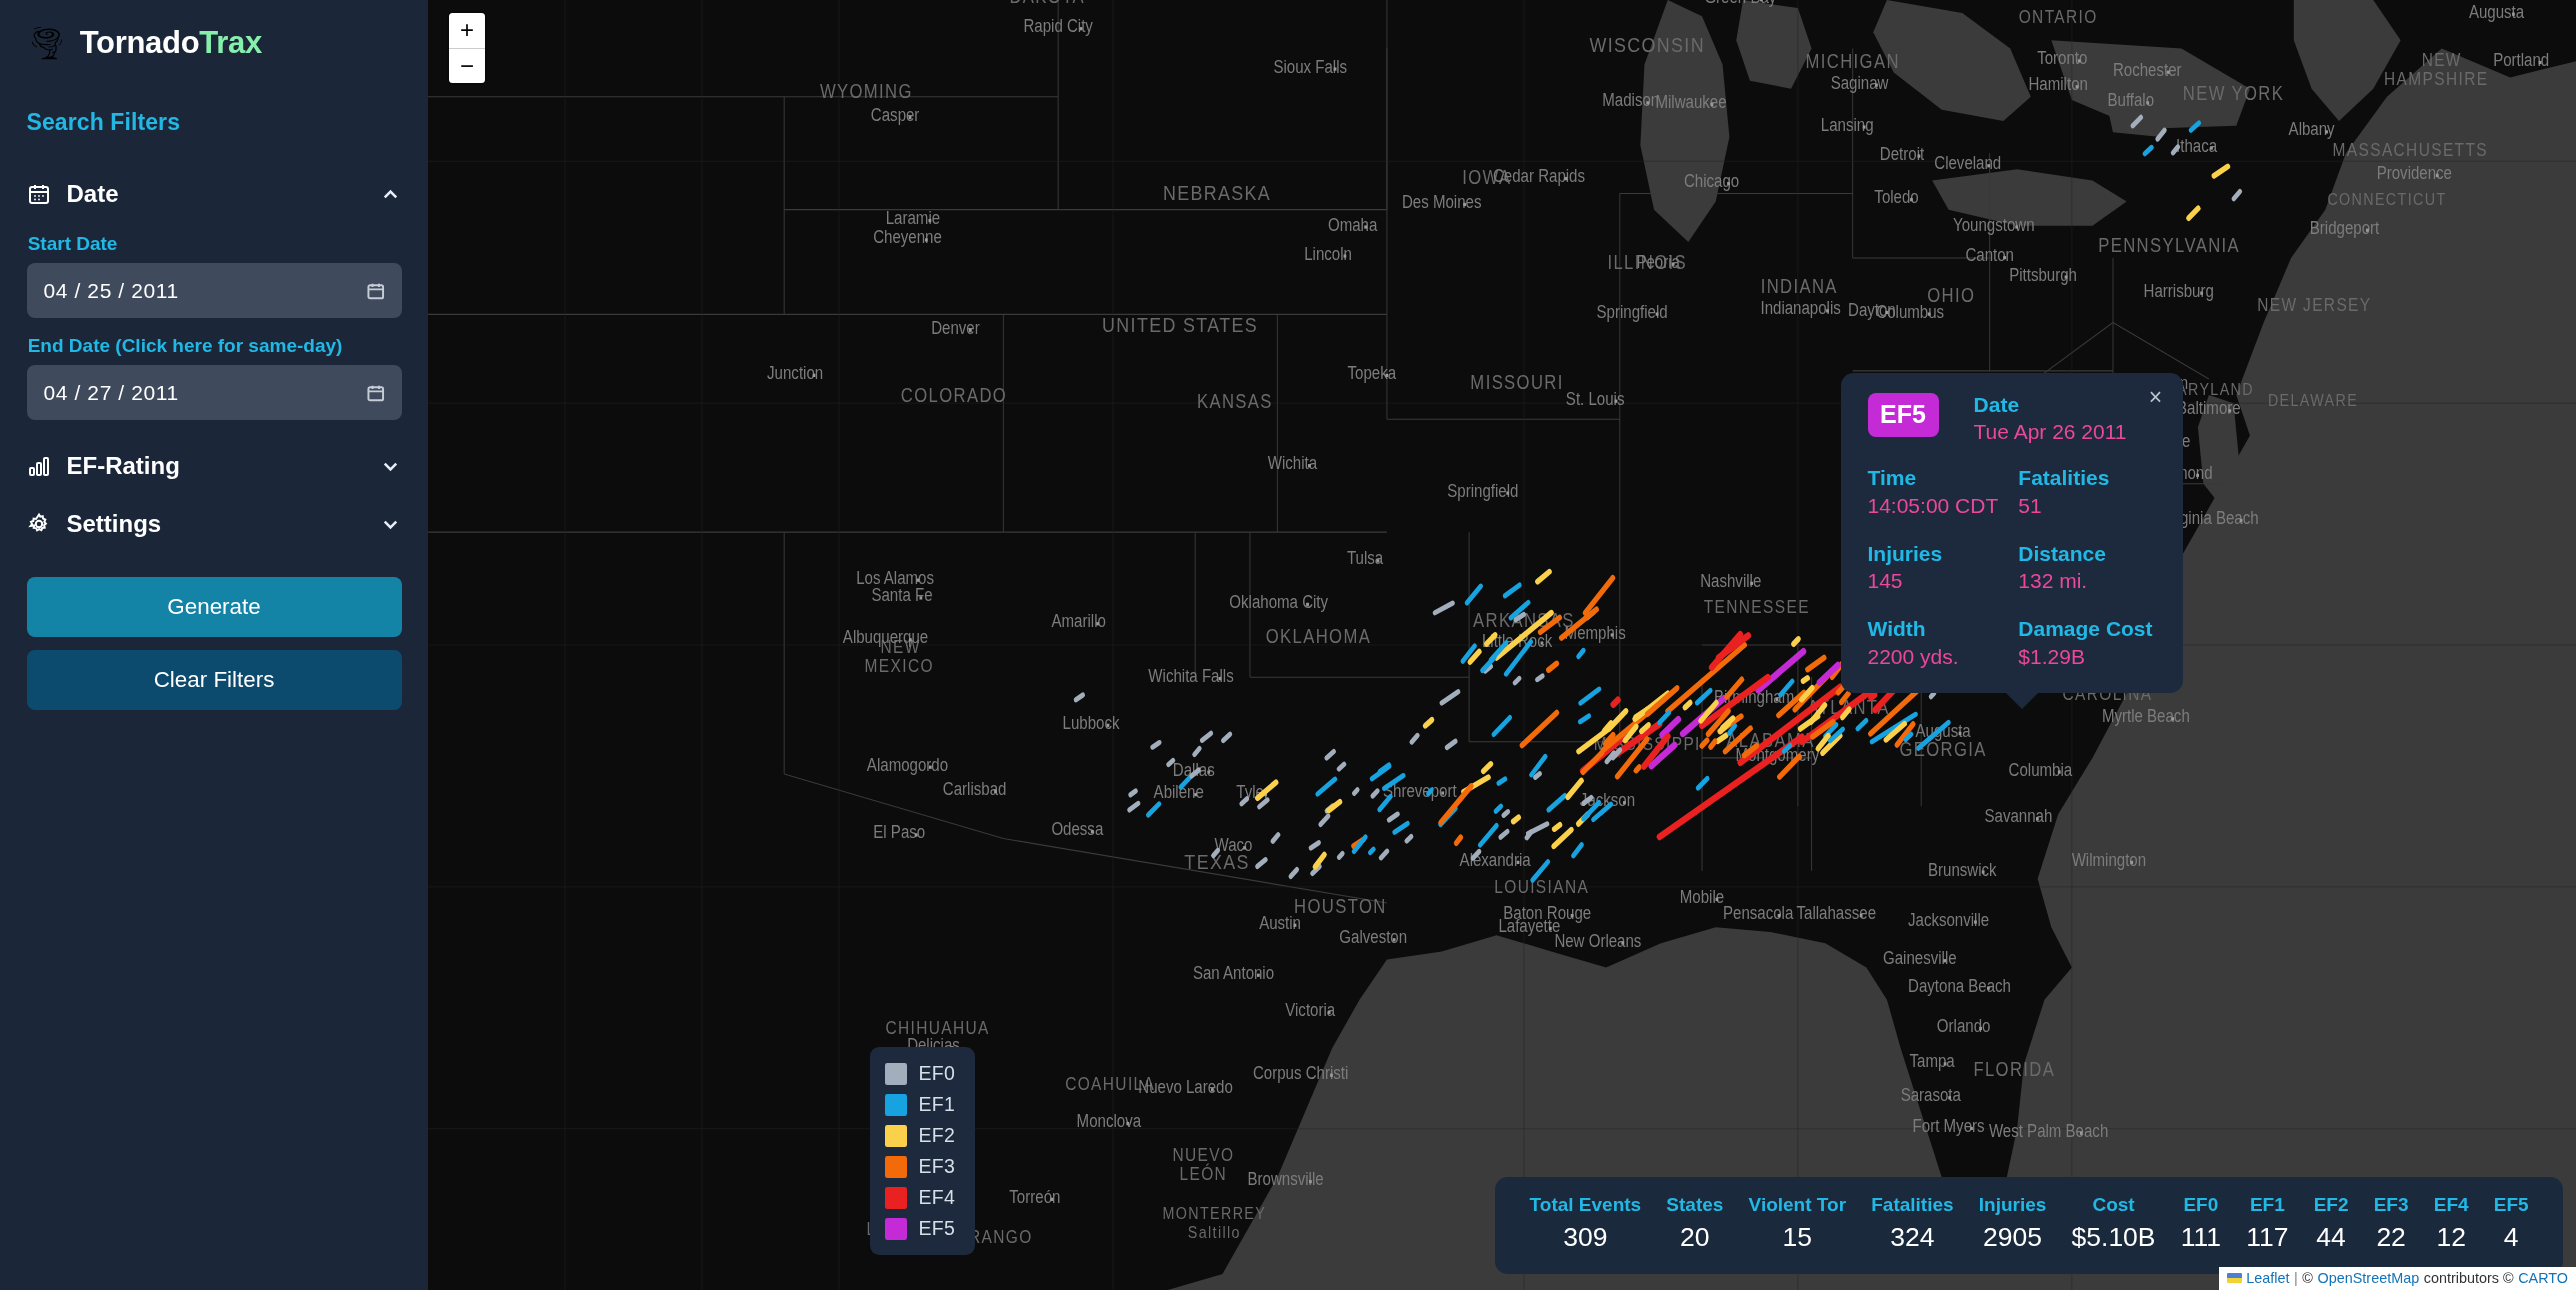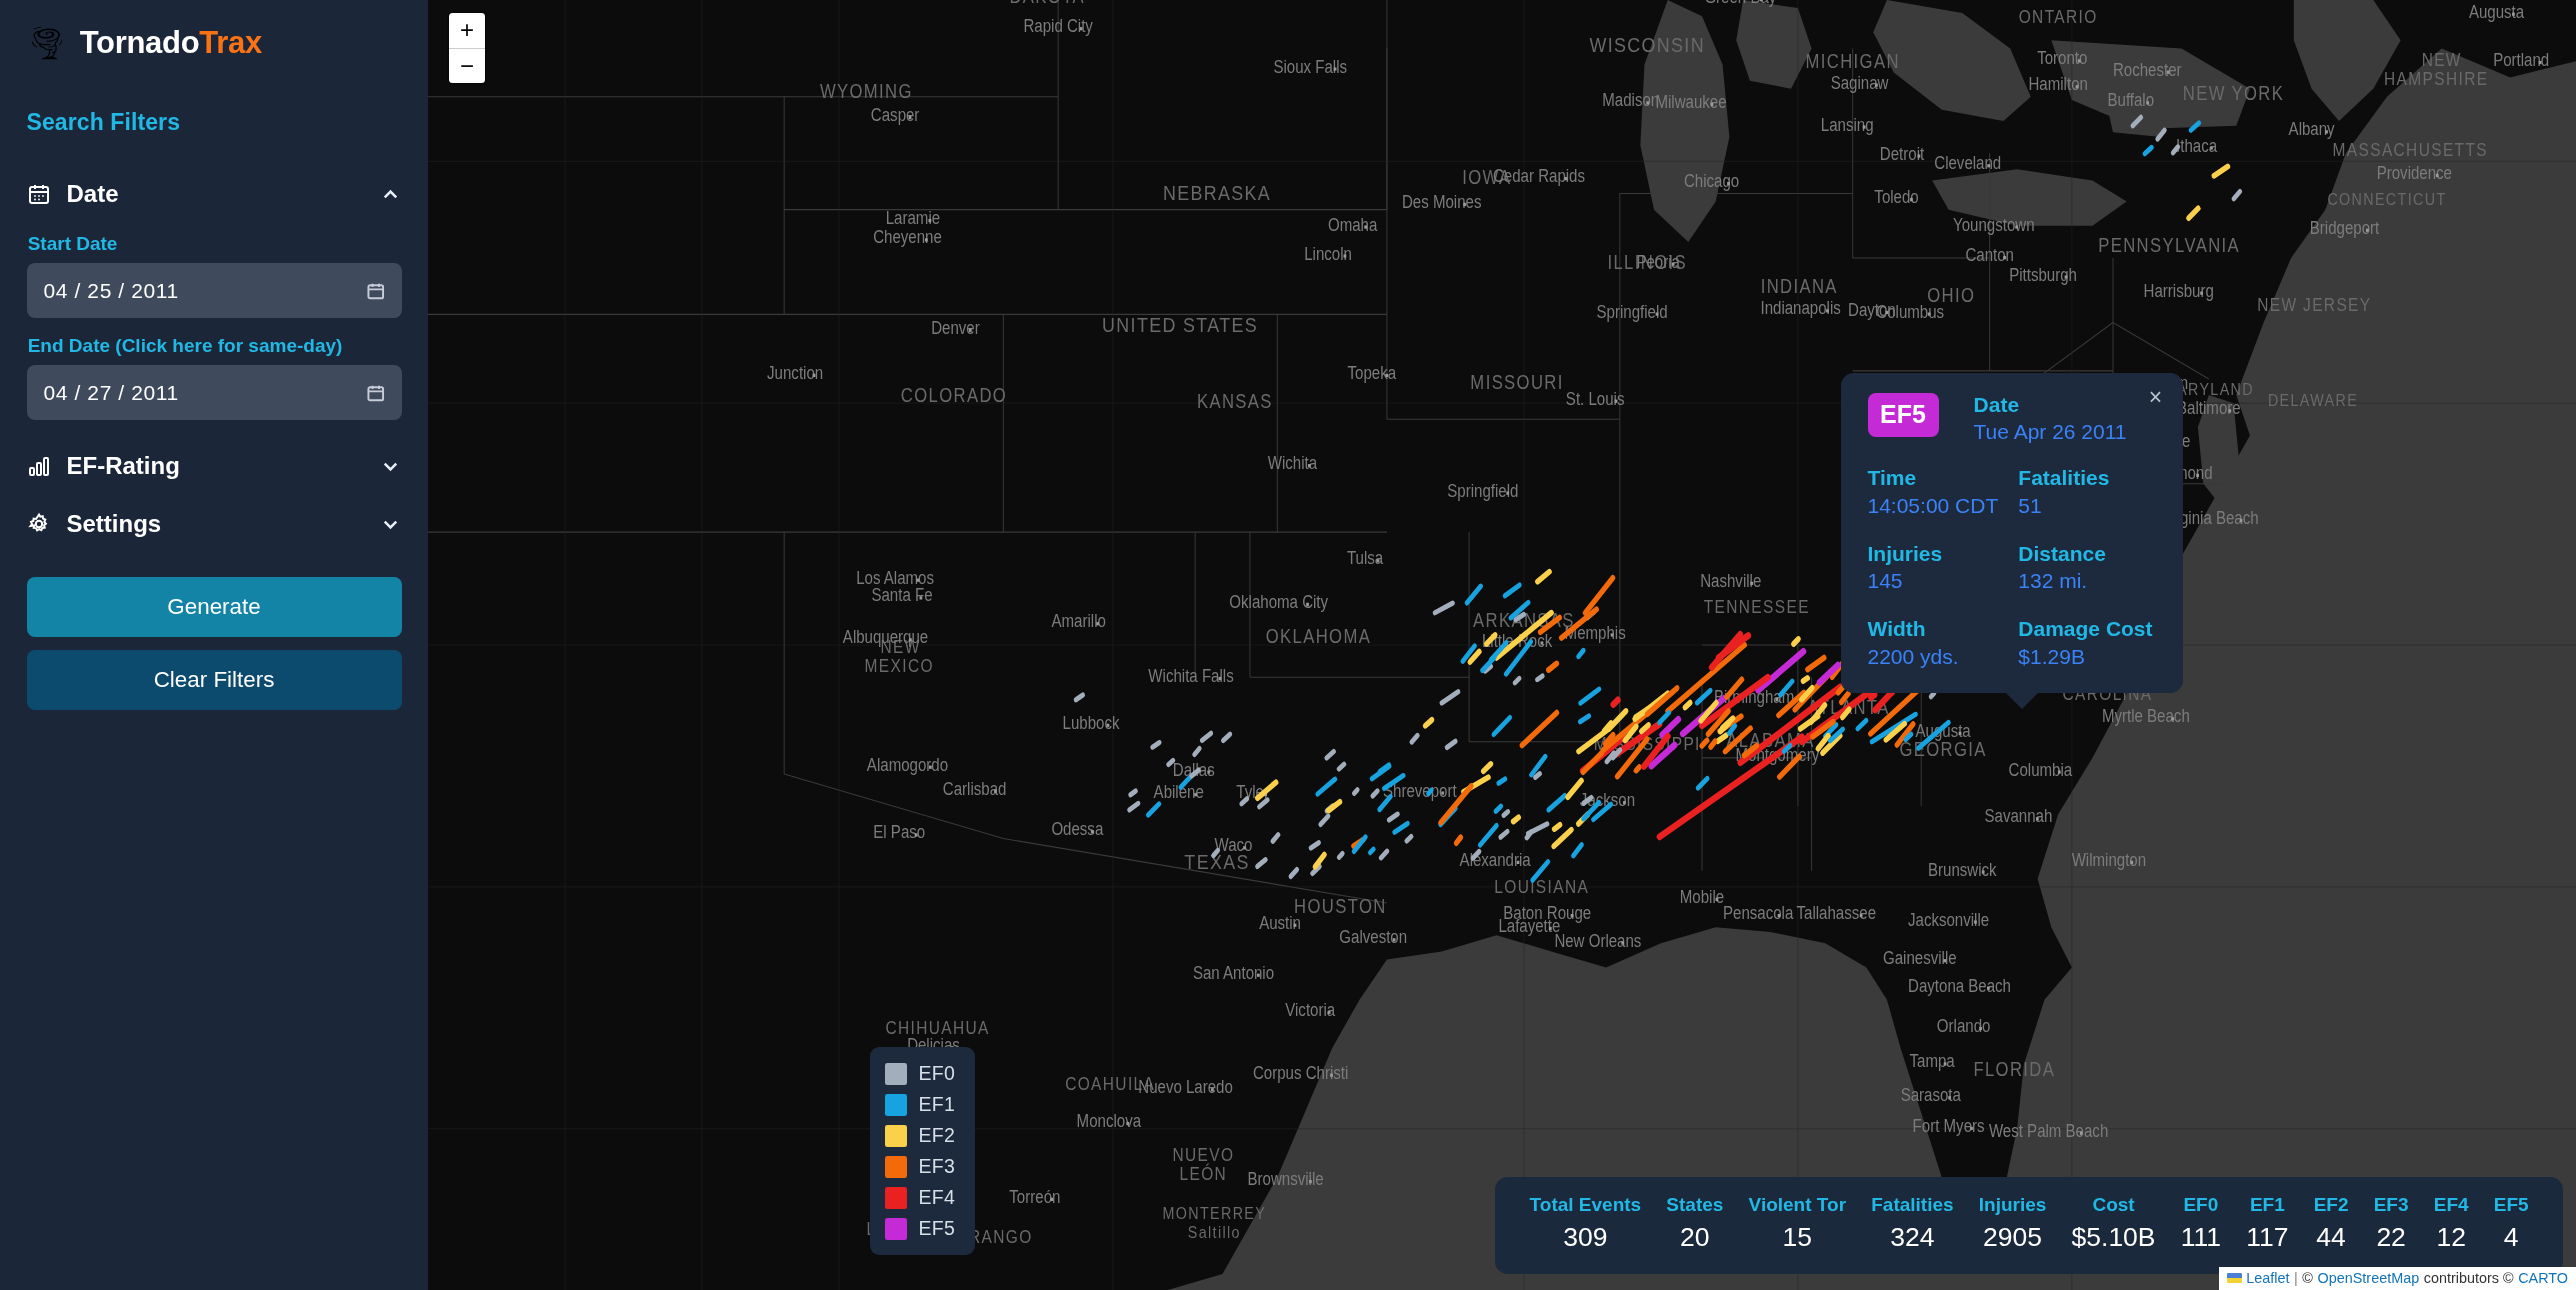--- a/index.html
+++ b/index.html
@@ -16,21 +16,21 @@
   .sidebar {
     width: 428px; height: 1290px;
     background: #1b2738;
     padding: 25px 26.5px 0 26.5px;
     position: relative; z-index: 40;
     flex: 0 0 428px;
   }
   .brand { display: flex; align-items: center; gap: 12.6px; margin-bottom: 48px; }
   .brand-icon { font-size: 32px; line-height: 1; filter: grayscale(0.15); }
   .brand-text { font-size: 31px; font-weight: 700; letter-spacing: -0.3px; color: #ffffff; }
-  .brand-text .accent { color: #f97316; }
+  .brand-text .accent { color: #86efac; }
 
   .filters-title {
     color: #22b8e6; font-size: 23px; font-weight: 700;
     margin-bottom: 29px; letter-spacing: 0.1px;
   }
 
   .filter-section { margin-bottom: 0; }
   .filter-head {
     display: flex; align-items: center; gap: 15px;
     padding: 15px 0; cursor: pointer;
@@ -124,21 +124,21 @@
     color: #b9c3cf; font-size: 23px; line-height: 1;
   }
   .popup-top { display:flex; align-items:flex-start; gap: 35px; margin-bottom: 22px; }
   .ef-badge {
     min-width: 69px; height: 44px; border-radius: 8px;
     display:flex; align-items:center; justify-content:center;
     color:#ffffff; font-size: 25px; font-weight: 700; padding: 0 12.6px;
   }
   .pf { }
   .pf-k { color:#22b8e6; font-size: 21px; font-weight: 700; display:block; margin-bottom: 3.5px; }
-  .pf-v { color:#3b82f6; font-size: 21px; display:block; }
+  .pf-v { color:#ec4899; font-size: 21px; display:block; }
   .popup-grid { display:grid; grid-template-columns: 1fr 1fr; row-gap: 24px; column-gap: 9.2px; }
 
   
   .stats {
     position: absolute; left: 1067px; bottom: 16px; z-index: 30;
     background: #1b293c; border-radius: 12.6px;
     padding: 17px 22px 21px 22px;
     display:flex; align-items:flex-start; gap: 0;
   }
   .stat { text-align:center; padding: 0 12.6px; }

